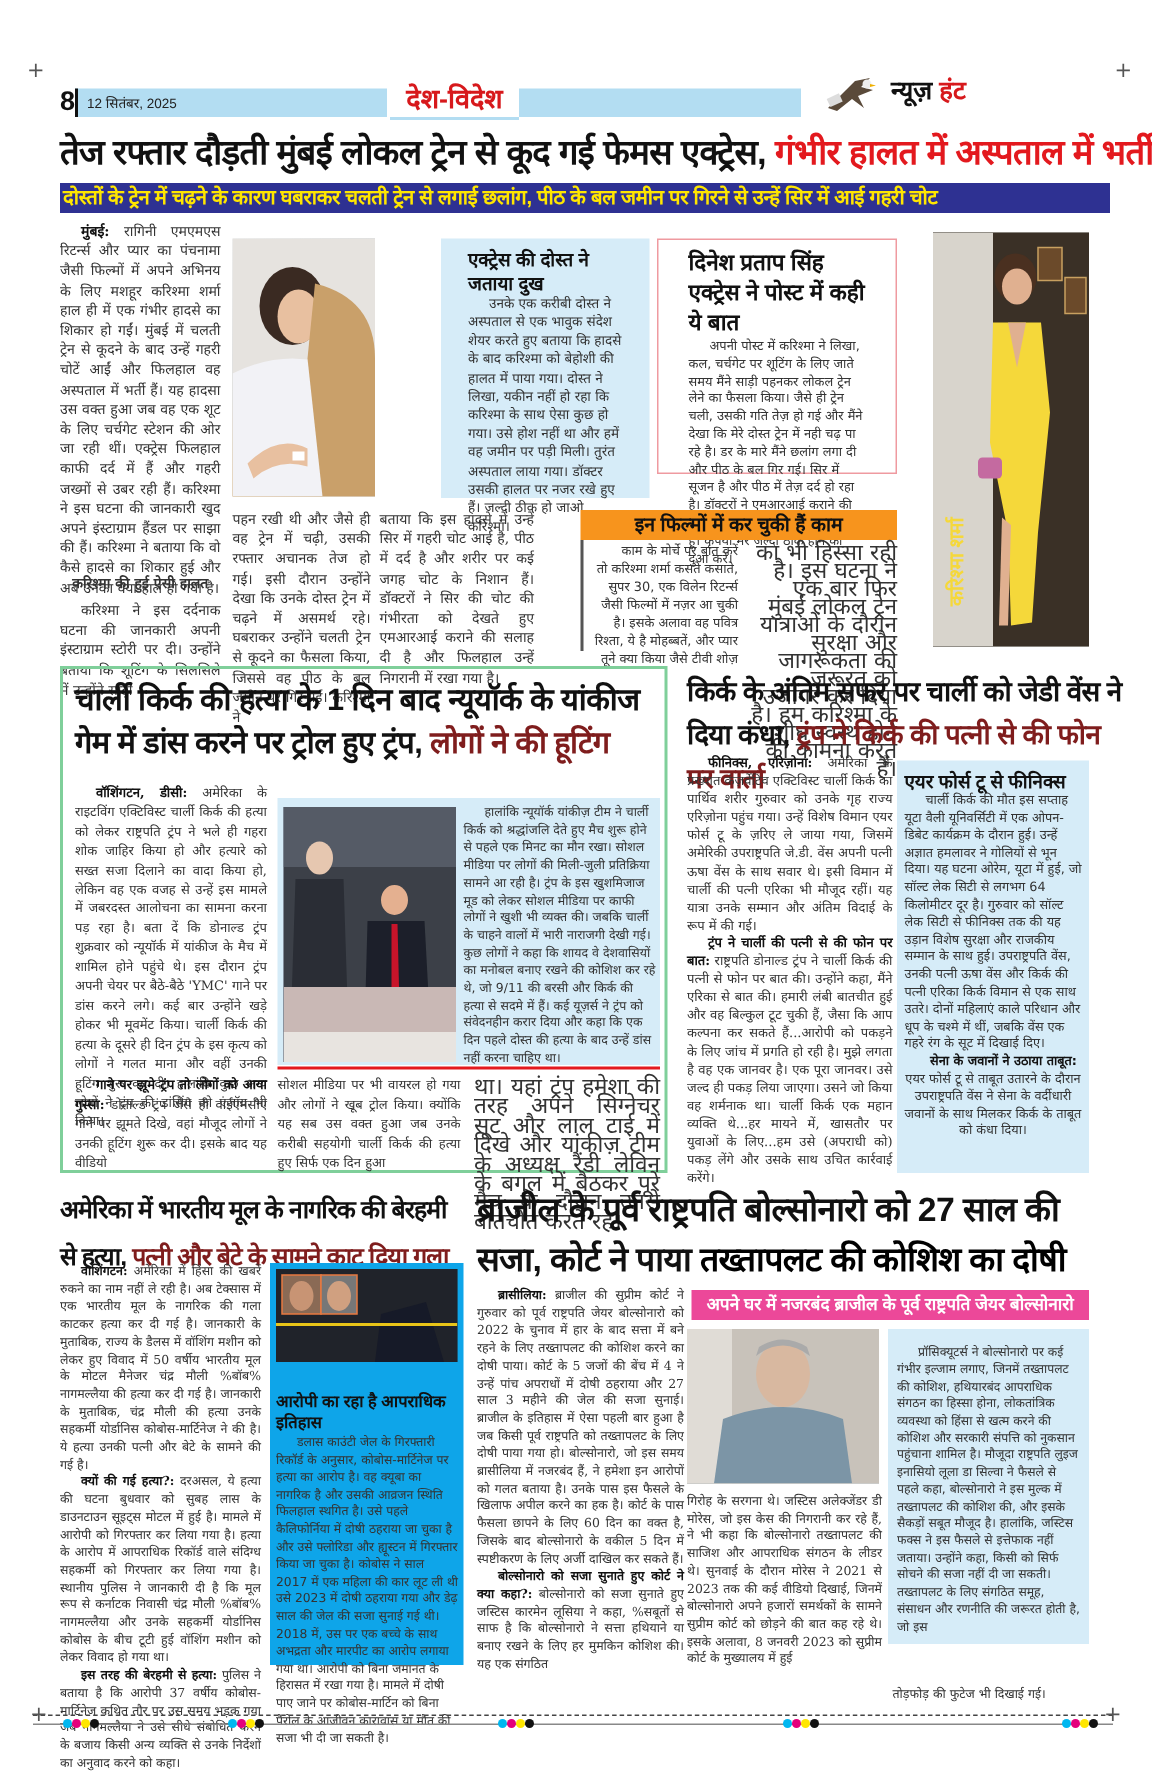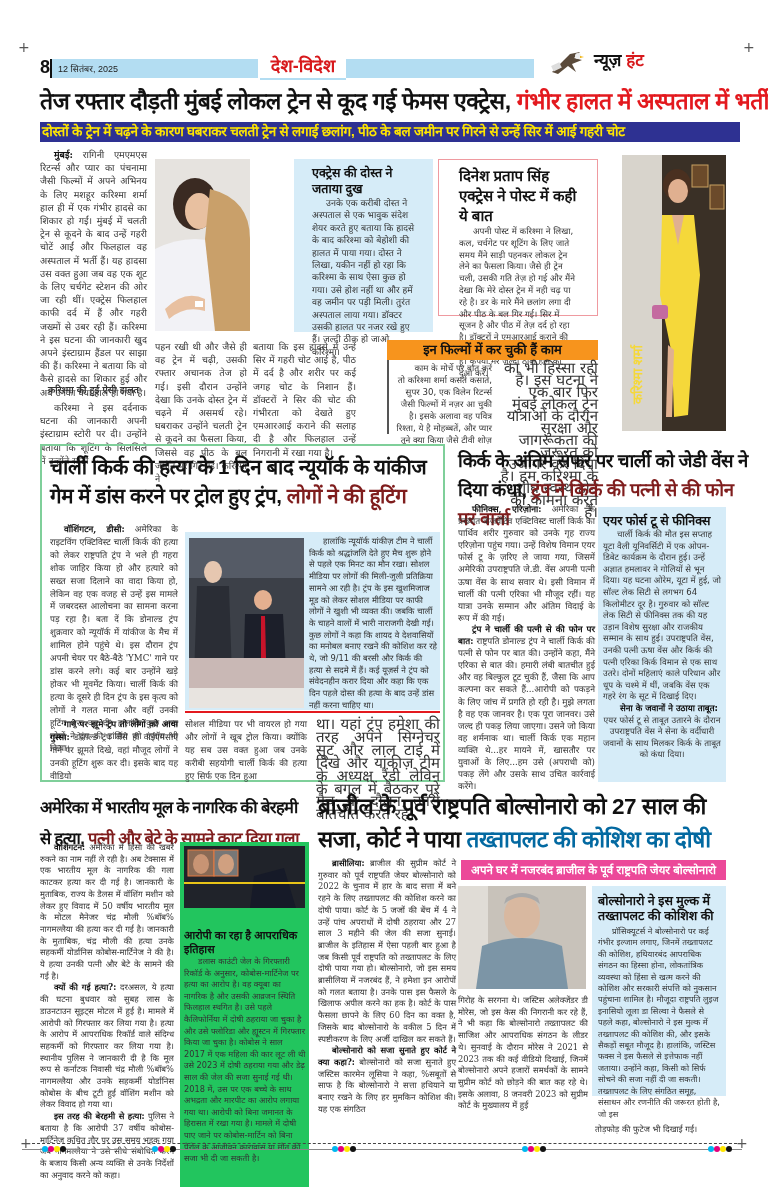--- a/index.html
+++ b/index.html
@@ -28,21 +28,21 @@
 .txt b{color:#111}
 .txt.sans{font:9.4px/13.2px "DejaVu Sans",sans-serif}
 .ind{text-indent:14px}
 .photo{position:absolute;overflow:hidden}
 .box-blue{position:absolute;background:#d6ecf8}
 .boxhead{font:bold 12.5px/16px "Liberation Sans",sans-serif;color:#111}
 .boxhead.big{font-size:15px;line-height:20px}
 .orange{position:absolute;background:#f7941d;font:bold 14px/22px "Liberation Sans",sans-serif;color:#111;text-align:center}
 .hl{position:absolute;font:bold 21px/29px "Liberation Sans",sans-serif;color:#111;letter-spacing:-.4px}
 .hl .red{color:#7f1d1d}
-.hl .blue{color:#0369a1}
+.hl .blue{color:#000000}
 .green-frame{position:absolute;border:2px solid #7fcf9a}
 .redline{position:absolute;height:2px;background:#e3191e}
 .cmyk{position:absolute;display:flex;gap:0}
 .cmyk span{width:6px;height:6px;border-radius:50%;display:inline-block}
 </style>
 </head>
 <body>
 
 <div class="crop" style="left:18px;top:40px">+</div>
 <div class="crop" style="left:743px;top:40px">+</div>
@@ -168,21 +168,21 @@
 </div>
 
 <div class="hl" style="left:40px;top:792px;width:268px;font-size:16.5px;line-height:31px;letter-spacing:-.6px"><span>अमेरिका में भारतीय मूल के नागरिक की बेरहमी से हत्या,</span><span class="red"> पत्नी और बेटे के सामने काट दिया गला</span></div>
 
 <div class="abs txt ind" style="left:40px;top:842px;width:134px;font-size:8.3px;line-height:11.7px">
   <b>वाशिंगटन:</b><span> अमेरिका में हिंसा की खबरें रुकने का नाम नहीं ले रही है। अब टेक्सास में एक भारतीय मूल के नागरिक की गला काटकर हत्या कर दी गई है। जानकारी के मुताबिक, राज्य के डैलस में वॉशिंग मशीन को लेकर हुए विवाद में 50 वर्षीय भारतीय मूल के मोटल मैनेजर चंद्र मौली %बॉब% नागमल्लैया की हत्या कर दी गई है। जानकारी के मुताबिक, चंद्र मौली की हत्या उनके सहकर्मी योर्डानिस कोबोस-मार्टिनेज ने की है। ये हत्या उनकी पत्नी और बेटे के सामने की गई है।</span>
   <div class="ind"><b>क्यों की गई हत्या?:</b><span> दरअसल, ये हत्या की घटना बुधवार को सुबह लास के डाउनटाउन सूइट्स मोटल में हुई है। मामले में आरोपी को गिरफ्तार कर लिया गया है। हत्या के आरोप में आपराधिक रिकॉर्ड वाले संदिग्ध सहकर्मी को गिरफ्तार कर लिया गया है। स्थानीय पुलिस ने जानकारी दी है कि मूल रूप से कर्नाटक निवासी चंद्र मौली %बॉब% नागमल्लैया और उनके सहकर्मी योर्डानिस कोबोस के बीच टूटी हुई वॉशिंग मशीन को लेकर विवाद हो गया था।</span></div>
   <div class="ind"><b>इस तरह की बेरहमी से हत्या:</b><span> पुलिस ने बताया है कि आरोपी 37 वर्षीय कोबोस-मार्टिनेज कथित तौर पर उस समय भड़क गया जब नागमल्लैया ने उसे सीधे संबोधित करने के बजाय किसी अन्य व्यक्ति से उनके निर्देशों का अनुवाद करने को कहा।</span></div>
 </div>
 
-<div class="abs" style="left:180px;top:842px;width:129px;height:346px;background:#22c55e">
+<div class="abs" style="left:180px;top:842px;width:129px;height:268px;background:#0ea5e9">
   <div class="photo" style="left:4px;top:4px;width:121px;height:62px;background:#222">
     <svg width="121" height="62" viewBox="0 0 121 62">
       <rect width="121" height="62" fill="#20232a"></rect>
       <rect x="4" y="4" width="26" height="26" fill="#8a6a55" stroke="#e87a40"></rect>
       <ellipse cx="17" cy="18" rx="8" ry="10" fill="#c89474"></ellipse>
       <rect x="30" y="4" width="24" height="26" fill="#777" stroke="#e87a40"></rect>
       <ellipse cx="42" cy="18" rx="8" ry="10" fill="#d0a080"></ellipse>
       <path d="M70 30 L100 22 L112 62 L66 62Z" fill="#161a28"></path>
       <rect x="0" y="36" width="121" height="2" fill="#e8c418"></rect>
     </svg>
@@ -206,21 +206,20 @@
   <svg width="128" height="103" viewBox="0 0 128 103">
     <rect width="128" height="103" fill="#c8c2ba"></rect>
     <rect x="0" y="0" width="30" height="103" fill="#e0dcd6"></rect>
     <ellipse cx="64" cy="30" rx="18" ry="22" fill="#d8b8a0"></ellipse>
     <path d="M46 18 Q64 4 82 18 L80 12 Q64 2 48 12Z" fill="#aaa"></path>
     <path d="M24 60 Q64 44 104 60 L110 103 L18 103Z" fill="#7c95a6"></path>
   </svg>
 </div>
 
 <div class="box-blue" style="left:592px;top:886px;width:134px;height:210px;padding:8px 6px">
-  <div class="boxhead" style="font-size:12.5px;line-height:15px">बोल्सोनारो ने इस मुल्क में तख्तापलट की कोशिश की</div>
   <div class="txt sans ind" style="text-align:left;font-size:8.2px;line-height:11.4px;margin-top:2px">प्रॉसिक्यूटर्स ने बोल्सोनारो पर कई गंभीर इल्जाम लगाए, जिनमें तख्तापलट की कोशिश, हथियारबंद आपराधिक संगठन का हिस्सा होना, लोकतांत्रिक व्यवस्था को हिंसा से खत्म करने की कोशिश और सरकारी संपत्ति को नुकसान पहुंचाना शामिल है। मौजूदा राष्ट्रपति लुइज इनासियो लूला डा सिल्वा ने फैसले से पहले कहा, बोल्सोनारो ने इस मुल्क में तख्तापलट की कोशिश की, और इसके सैकड़ों सबूत मौजूद है। हालांकि, जस्टिस फक्स ने इस फैसले से इत्तेफाक नहीं जताया। उन्होंने कहा, किसी को सिर्फ सोचने की सजा नहीं दी जा सकती। तख्तापलट के लिए संगठित समूह, संसाधन और रणनीति की जरूरत होती है, जो इस</div>
 </div>
 
 <div class="abs txt" style="left:458px;top:995px;width:130px;font-size:8.3px;line-height:11.7px">गिरोह के सरगना थे। जस्टिस अलेक्जेंडर डी मोरेस, जो इस केस की निगरानी कर रहे हैं, ने भी कहा कि बोल्सोनारो तख्तापलट की साजिश और आपराधिक संगठन के लीडर थे। सुनवाई के दौरान मोरेस ने 2021 से 2023 तक की कई वीडियो दिखाई, जिनमें बोल्सोनारो अपने हजारों समर्थकों के सामने सुप्रीम कोर्ट को छोड़ने की बात कह रहे थे। इसके अलावा, 8 जनवरी 2023 को सुप्रीम कोर्ट के मुख्यालय में हुई</div>
 <div class="abs txt" style="left:595px;top:1124px;width:130px;font-size:8.3px;line-height:11.7px">तोड़फोड़ की फुटेज भी दिखाई गई।</div>
 
 <div class="abs" style="left:22px;top:1143px;width:720px;border-top:1px dashed #444"></div>
 <div class="abs" style="left:22px;top:1149px;width:720px;height:1px;background:#888"></div>
 <div class="crop" style="left:20px;top:1136px">+</div>
 <div class="crop" style="left:736px;top:1136px">+</div>

